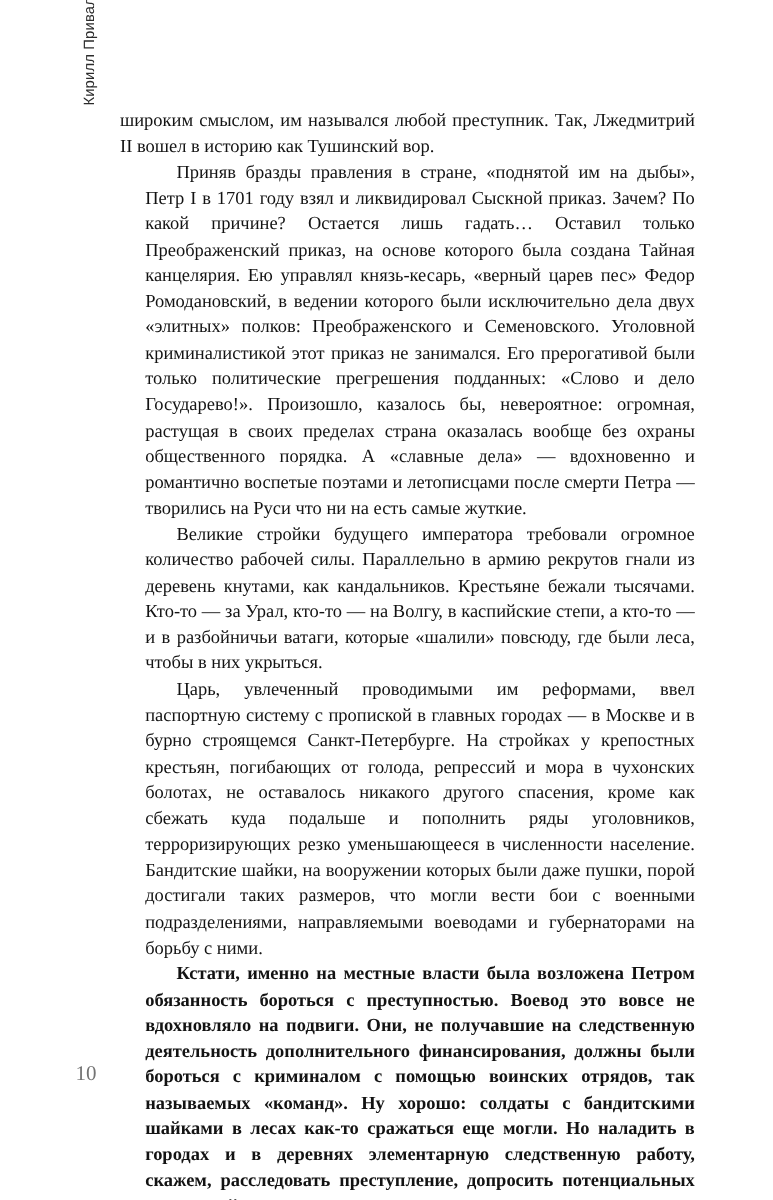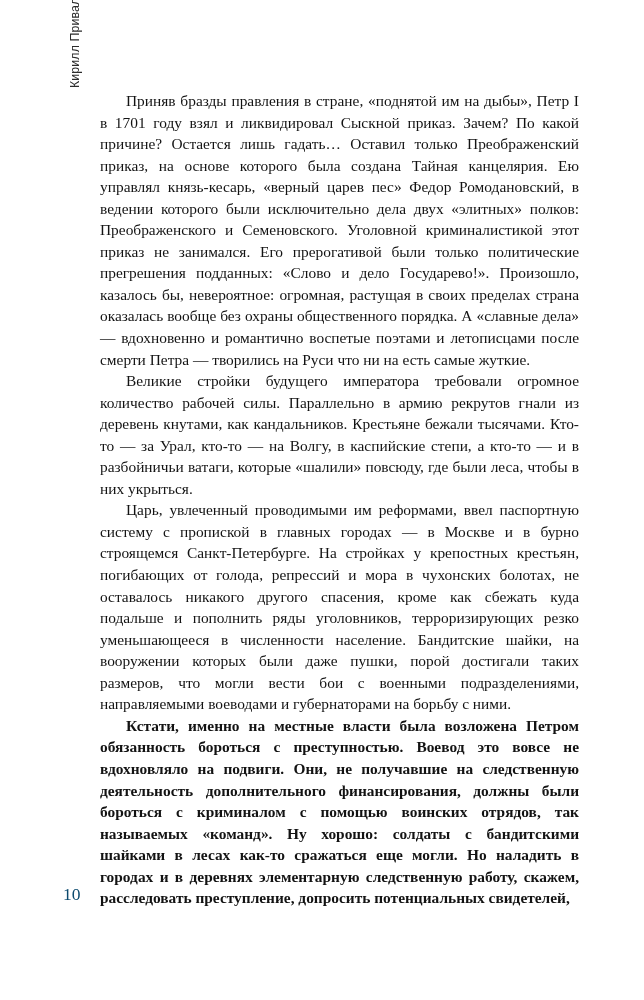--- a/index.html
+++ b/index.html
@@ -51,21 +51,21 @@
   
   .folio {
     position: absolute;
     left: 63px;
     top: 884px;
     width: 34px;
     text-align: left;
     font-family: "Liberation Serif", "DejaVu Serif", serif;
     font-size: 17.5px;
     line-height: 21.6px;
-    color: #0c4a6e;
+    color: #737373;
   }
 
   
   .text-column {
     position: absolute;
     left: 100px;
     top: 90px;
     width: 479px;
     font-size: 15.4px;
     line-height: 21.55px;
@@ -75,37 +75,39 @@
     color: #131313;
   }
 
   .text-column p {
     margin: 0;
     padding: 0;
     text-indent: 0;
   }
   .text-column p.indent {
     text-indent: 26px;
+    margin-left: 21px;
   }
   .text-column p:last-child {
     text-align: justify;
     font-weight: bold;
   }
 </style>
 </head>
 <body>
 
 <div class="page">
 
   <div class="running-head">
     <span class="rh-text">Кирилл Привалов  •  Криминология: история самых известных преступлений</span>
   </div>
 
   <div class="folio">10</div>
 
   <div class="text-column">
+    <p>широким смыслом, им назывался любой преступник. Так, Лжедмитрий II вошел в историю как Тушинский вор.</p>
     <p class="indent">Приняв бразды правления в стране, «поднятой им на дыбы», Петр I в 1701 году взял и ликвидировал Сыскной приказ. Зачем? По какой причине? Остается лишь гадать… Оставил только Преображенский приказ, на основе которого была создана Тайная канцелярия. Ею управлял князь-кесарь, «верный царев пес» Федор Ромодановский, в ведении которого были исключительно дела двух «элитных» полков: Преображенского и Семеновского. Уголовной криминалистикой этот приказ не занимался. Его прерогативой были только политические прегрешения подданных: «Слово и дело Государево!». Произошло, казалось бы, невероятное: огромная, растущая в своих пределах страна оказалась вообще без охраны общественного порядка. А «славные дела» — вдохновенно и романтично воспетые поэтами и летописцами после смерти Петра — творились на Руси что ни на есть самые жуткие.</p>
     <p class="indent">Великие стройки будущего императора требовали огромное количество рабочей силы. Параллельно в армию рекрутов гнали из деревень кнутами, как кандальников. Крестьяне бежали тысячами. Кто-то — за Урал, кто-то — на Волгу, в каспийские степи, а кто-то — и в разбойничьи ватаги, которые «шалили» повсюду, где были леса, чтобы в них укрыться.</p>
     <p class="indent">Царь, увлеченный проводимыми им реформами, ввел паспортную систему с пропиской в главных городах — в Москве и в бурно строящемся Санкт-Петербурге. На стройках у крепостных крестьян, погибающих от голода, репрессий и мора в чухонских болотах, не оставалось никакого другого спасения, кроме как сбежать куда подальше и пополнить ряды уголовников, терроризирующих резко уменьшающееся в численности население. Бандитские шайки, на вооружении которых были даже пушки, порой достигали таких размеров, что могли вести бои с военными подразделениями, направляемыми воеводами и губернаторами на борьбу с ними.</p>
     <p class="indent">Кстати, именно на местные власти была возложена Петром обязанность бороться с преступностью. Воевод это вовсе не вдохновляло на подвиги. Они, не получавшие на следственную деятельность дополнительного финансирования, должны были бороться с криминалом с помощью воинских отрядов, так называемых «команд». Ну хорошо: солдаты с бандитскими шайками в лесах как-то сражаться еще могли. Но наладить в городах и в деревнях элементарную следственную работу, скажем, расследовать преступление, допросить потенциальных свидетелей,</p>
   </div>
 
 </div>
 
 </body></html>

